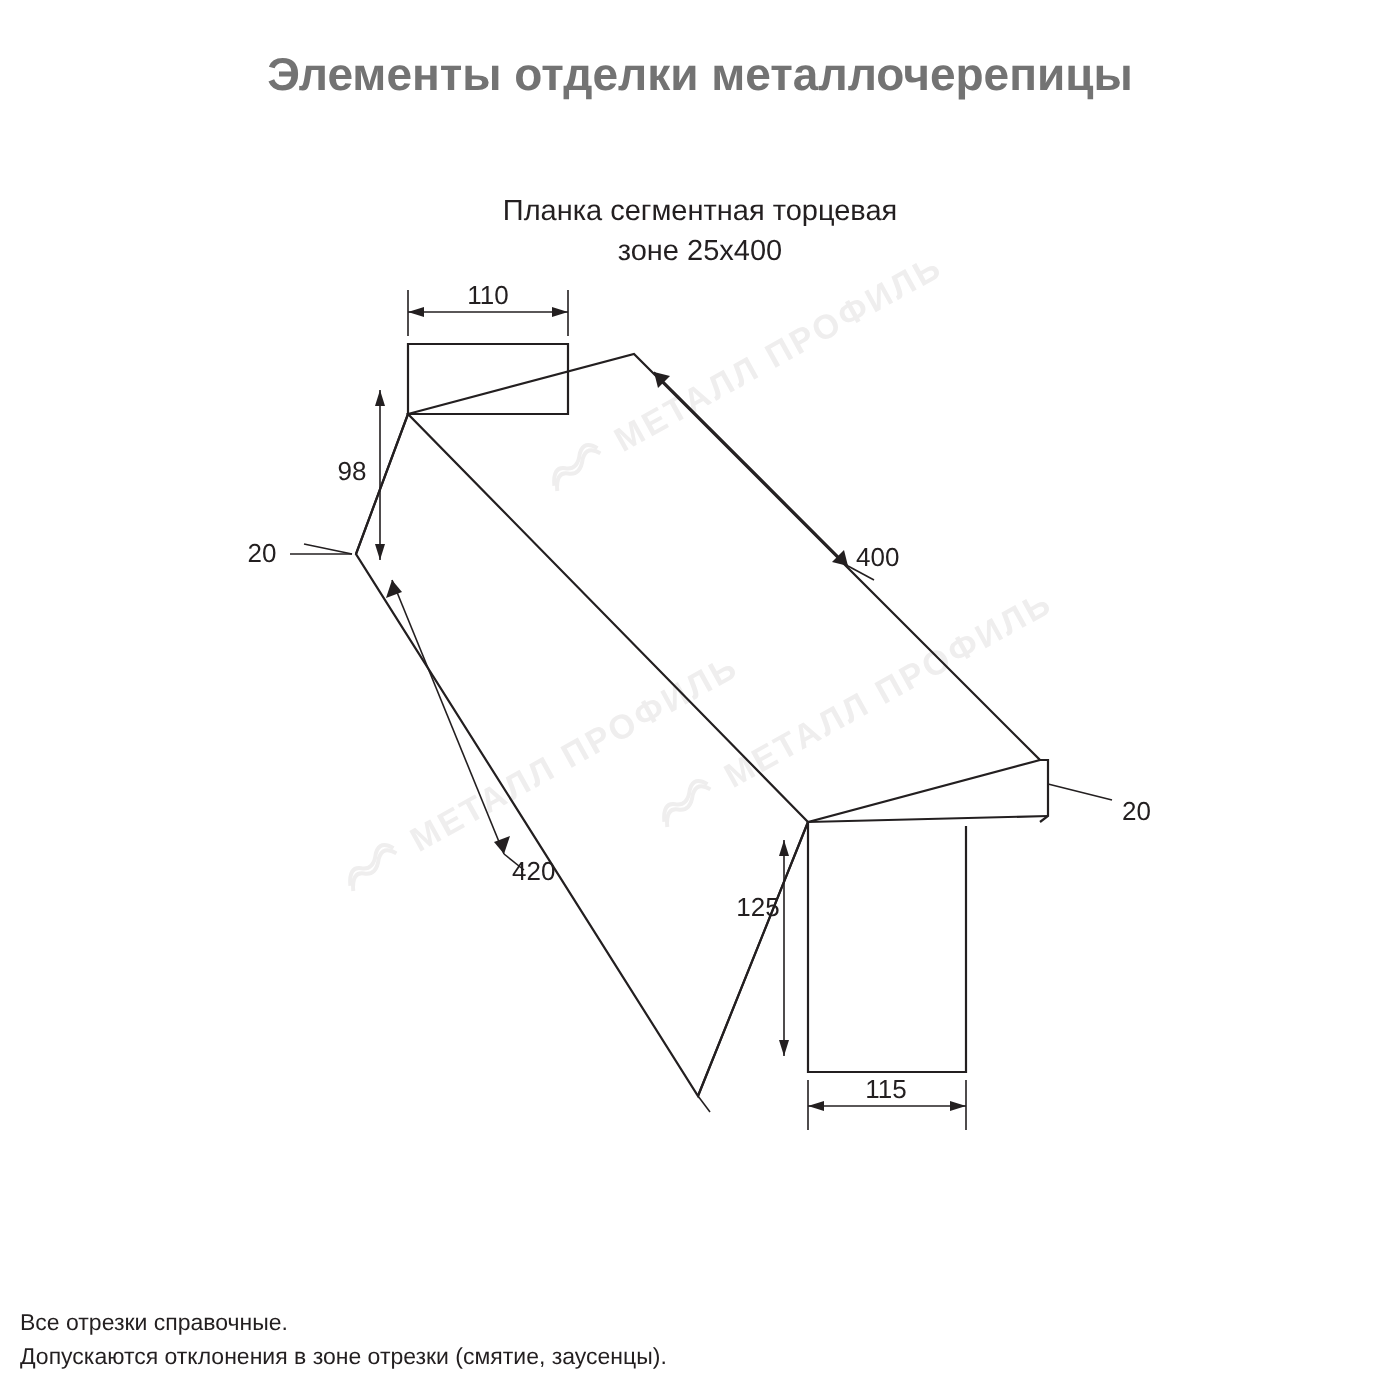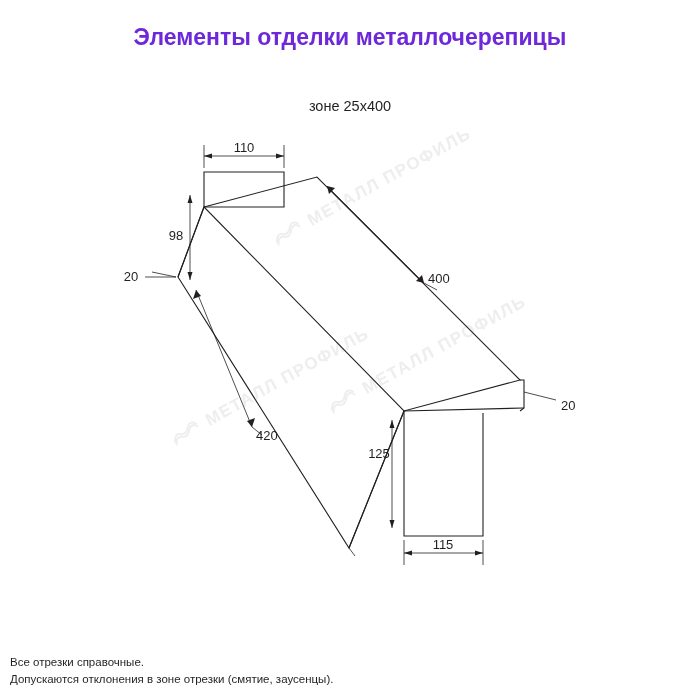--- a/index.html
+++ b/index.html
@@ -22,21 +22,21 @@
   }
   .main-title {
     position: absolute;
     top: 24px;
     left: 0;
     width: 700px;
     text-align: center;
     font-size: 23px;
     font-weight: bold;
     letter-spacing: 0px;
-    color: #6d28d9;
+    color: #737373;
   }
   .sub-title {
     position: absolute;
     top: 96px;
     left: 0;
     width: 700px;
     text-align: center;
     font-size: 14.5px;
     line-height: 20px;
     color: #231f20;
@@ -83,20 +83,21 @@
   }
 </style>
 </head>
 <body>
 
 <div class="page">
 
   <div class="main-title">Элементы отделки металлочерепицы</div>
 
   <div class="sub-title">
+    <div>Планка сегментная торцевая</div>
     <div>зоне 25х400</div>
   </div>
 
   <div class="wm" style="left:270px; top:232px; transform: rotate(-29deg);">
     <span class="sheet">
       <svg width="30" height="16" viewBox="0 0 30 16">
           <path d="M1 12 Q5 3 10 7 Q15 11 20 4 Q25 -1 29 6" fill="none" stroke="#efeeee" stroke-width="2"></path>
           <path d="M1 15 Q5 6 10 10 Q15 14 20 7 Q25 2 29 9" fill="none" stroke="#efeeee" stroke-width="2"></path>
         </svg>
     </span><span>МЕТАЛЛ ПРОФИЛЬ</span>

